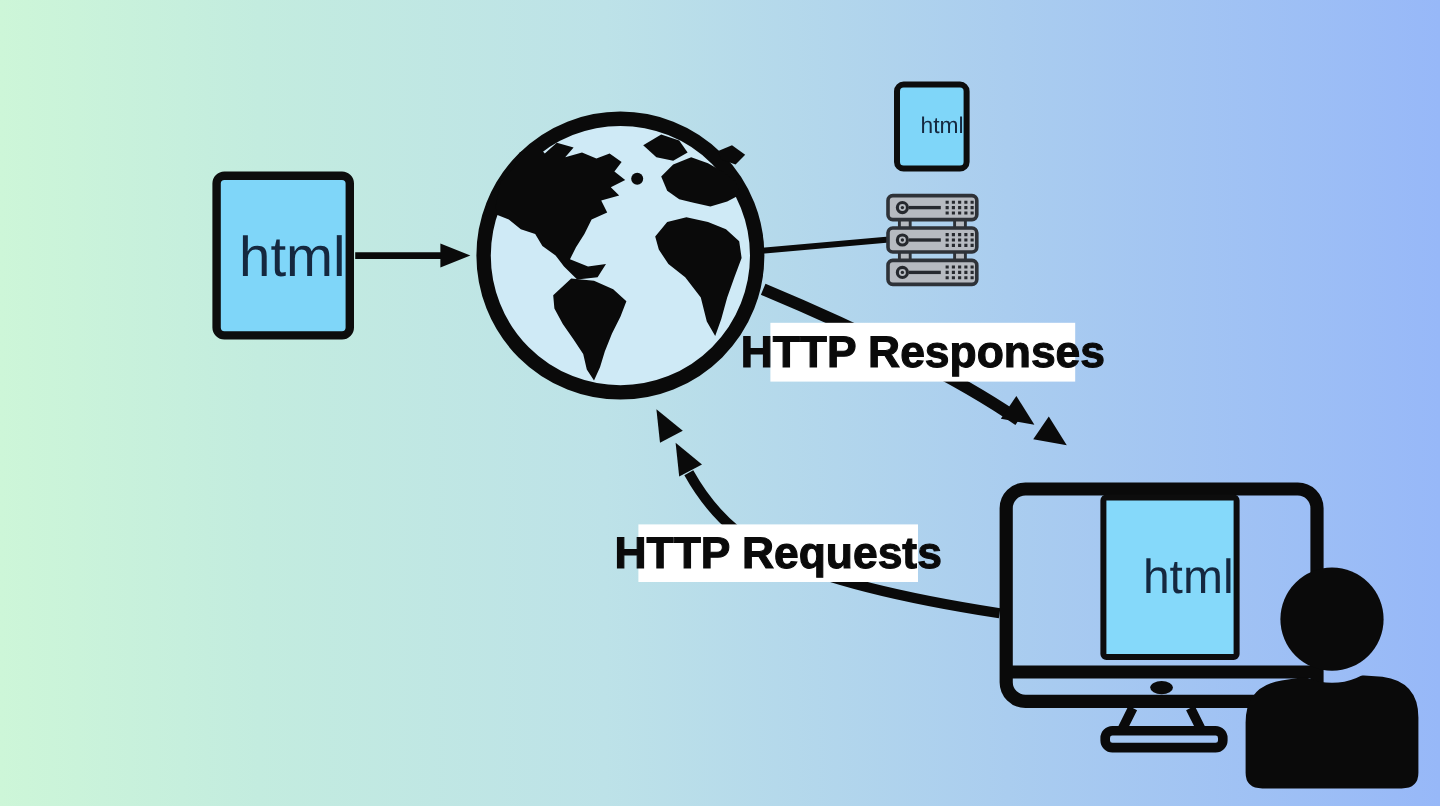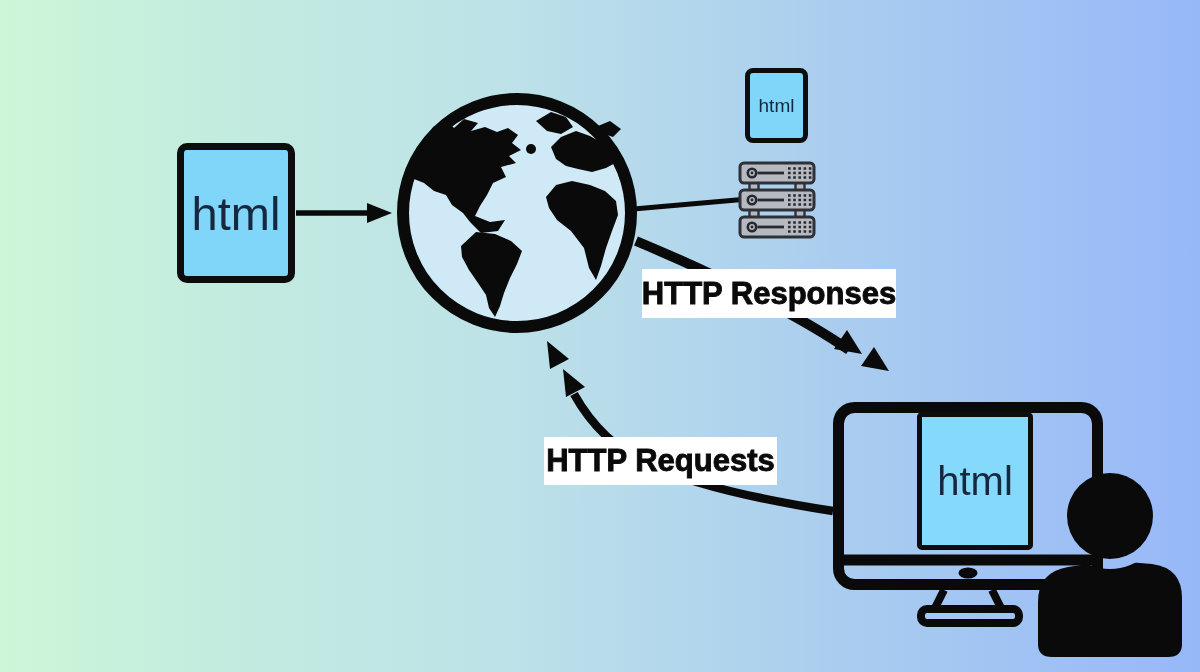--- a/index.html
+++ b/index.html
@@ -7,44 +7,44 @@
     position:relative;
     width:1200px;height:672px;
     overflow:hidden;
     background:linear-gradient(90deg,#cdf6d8 0%,#c3ecdf 18%,#bde2e8 42%,#aacdef 70%,#97b8f8 100%);
     font-family:"Liberation Sans",sans-serif;
   }
   .art{position:absolute;left:0;top:0;}
   .abs{position:absolute;box-sizing:border-box;}
 
   .html-box{
-    display:flex;align-items:center;justify-content:center;
+    display:flex;align-items:center;justify-content:flex-end;
     background:#7fd6f9;border:7px solid #0d0d0d;border-radius:10px;
     color:#15283f;
   }
   .html-box.source{left:177px;top:143px;width:118px;height:140px;font-size:47px;}
   .html-box.server-file{left:745px;top:68px;width:63px;height:75px;font-size:19px;border-width:5px;border-radius:8px;}
   .html-box.browser-file{left:917px;top:412px;width:116px;height:138px;font-size:40px;border-width:5px;border-radius:5px;background:#85d9fa;}
 
   .page-title{
     left:760px;top:11px;width:300px;height:46px;
     text-align:center;color:#0a0a0a;
     font-size:42px;font-weight:bold;letter-spacing:.5px;
     -webkit-text-stroke:1.4px #0a0a0a;
     white-space:nowrap;
   }
   .flow-label{
     background:#ffffff;color:#0a0a0a;
-    font-weight:bold;font-size:31px;
+    font-weight:bold;font-size:37px;
     -webkit-text-stroke:.9px #0a0a0a;
     display:flex;align-items:center;justify-content:center;
     white-space:nowrap;
   }
   .flow-label.responses{left:642px;top:269px;width:254px;height:49px;}
-  .flow-label.requests{left:544px;top:437px;width:233px;height:48px;}
+  .flow-label.requests{left:532px;top:437px;width:233px;height:48px;}
 </style>
 </head>
 <body>
 
 <div class="stage">
 
   <svg class="art" width="1200" height="672" viewBox="0 0 1200 672">
 
     <g>
       <line x1="296" y1="213" x2="372" y2="213" stroke="#0a0a0a" stroke-width="5.5"></line>

